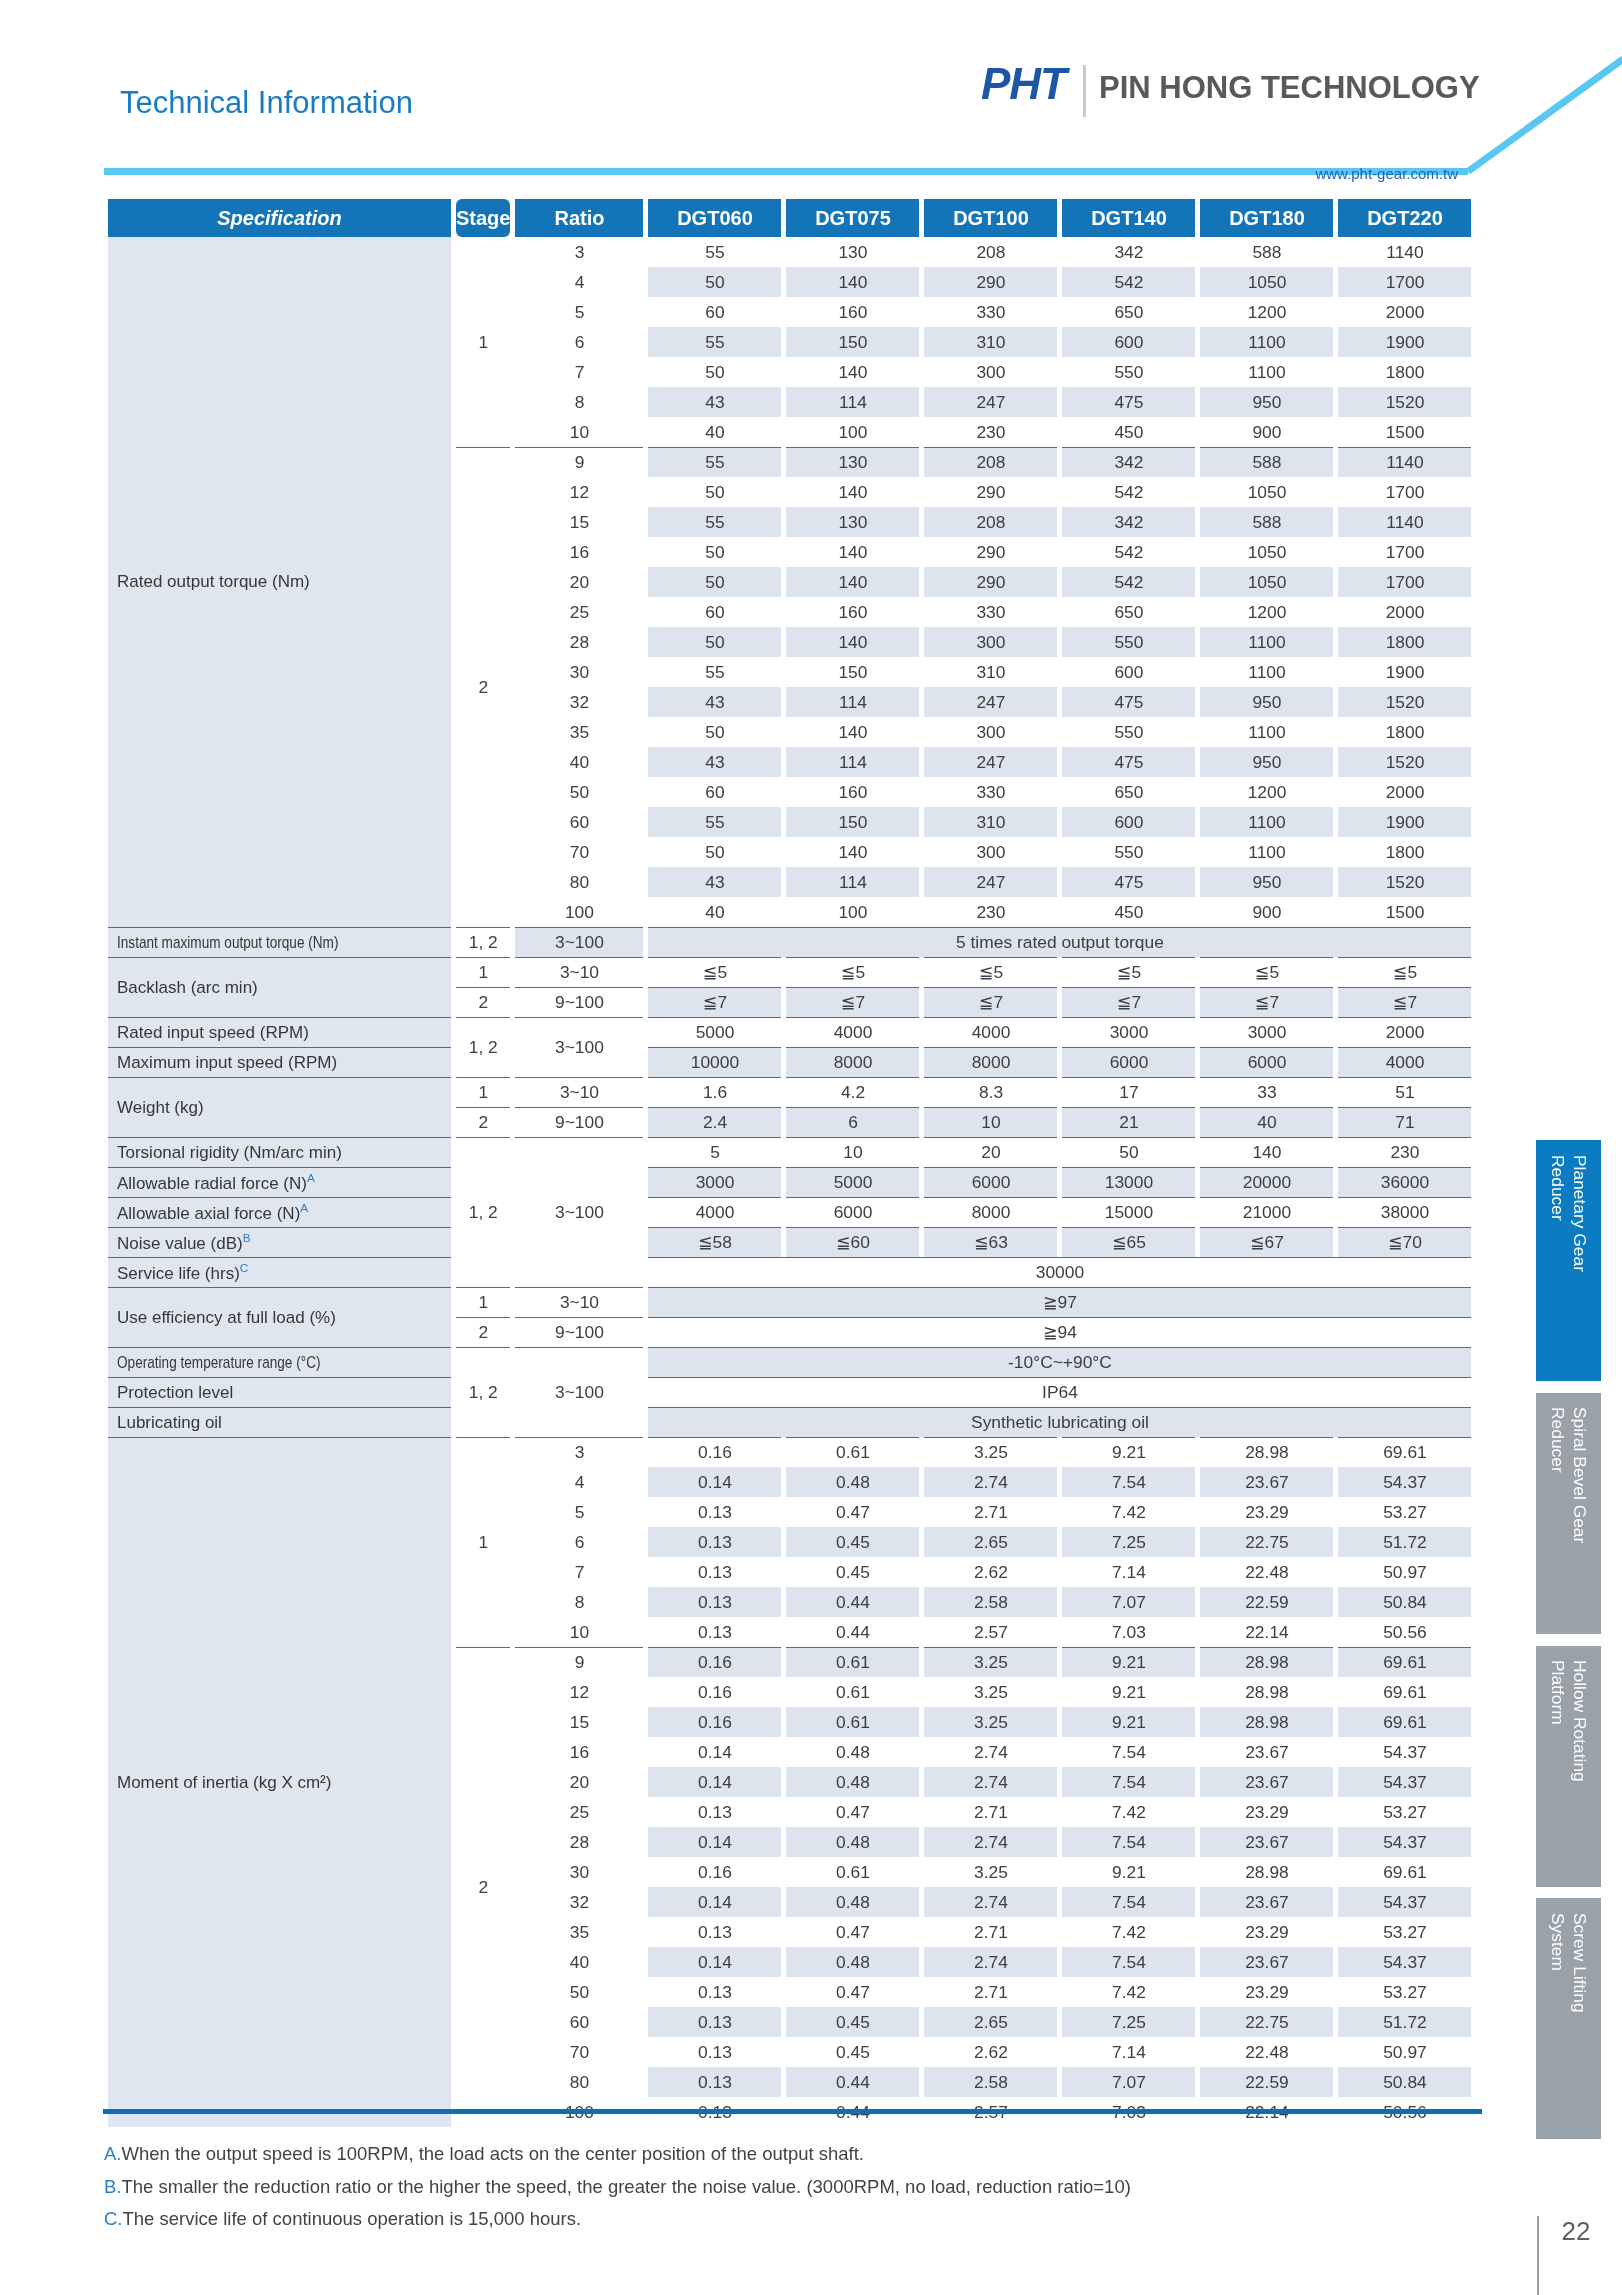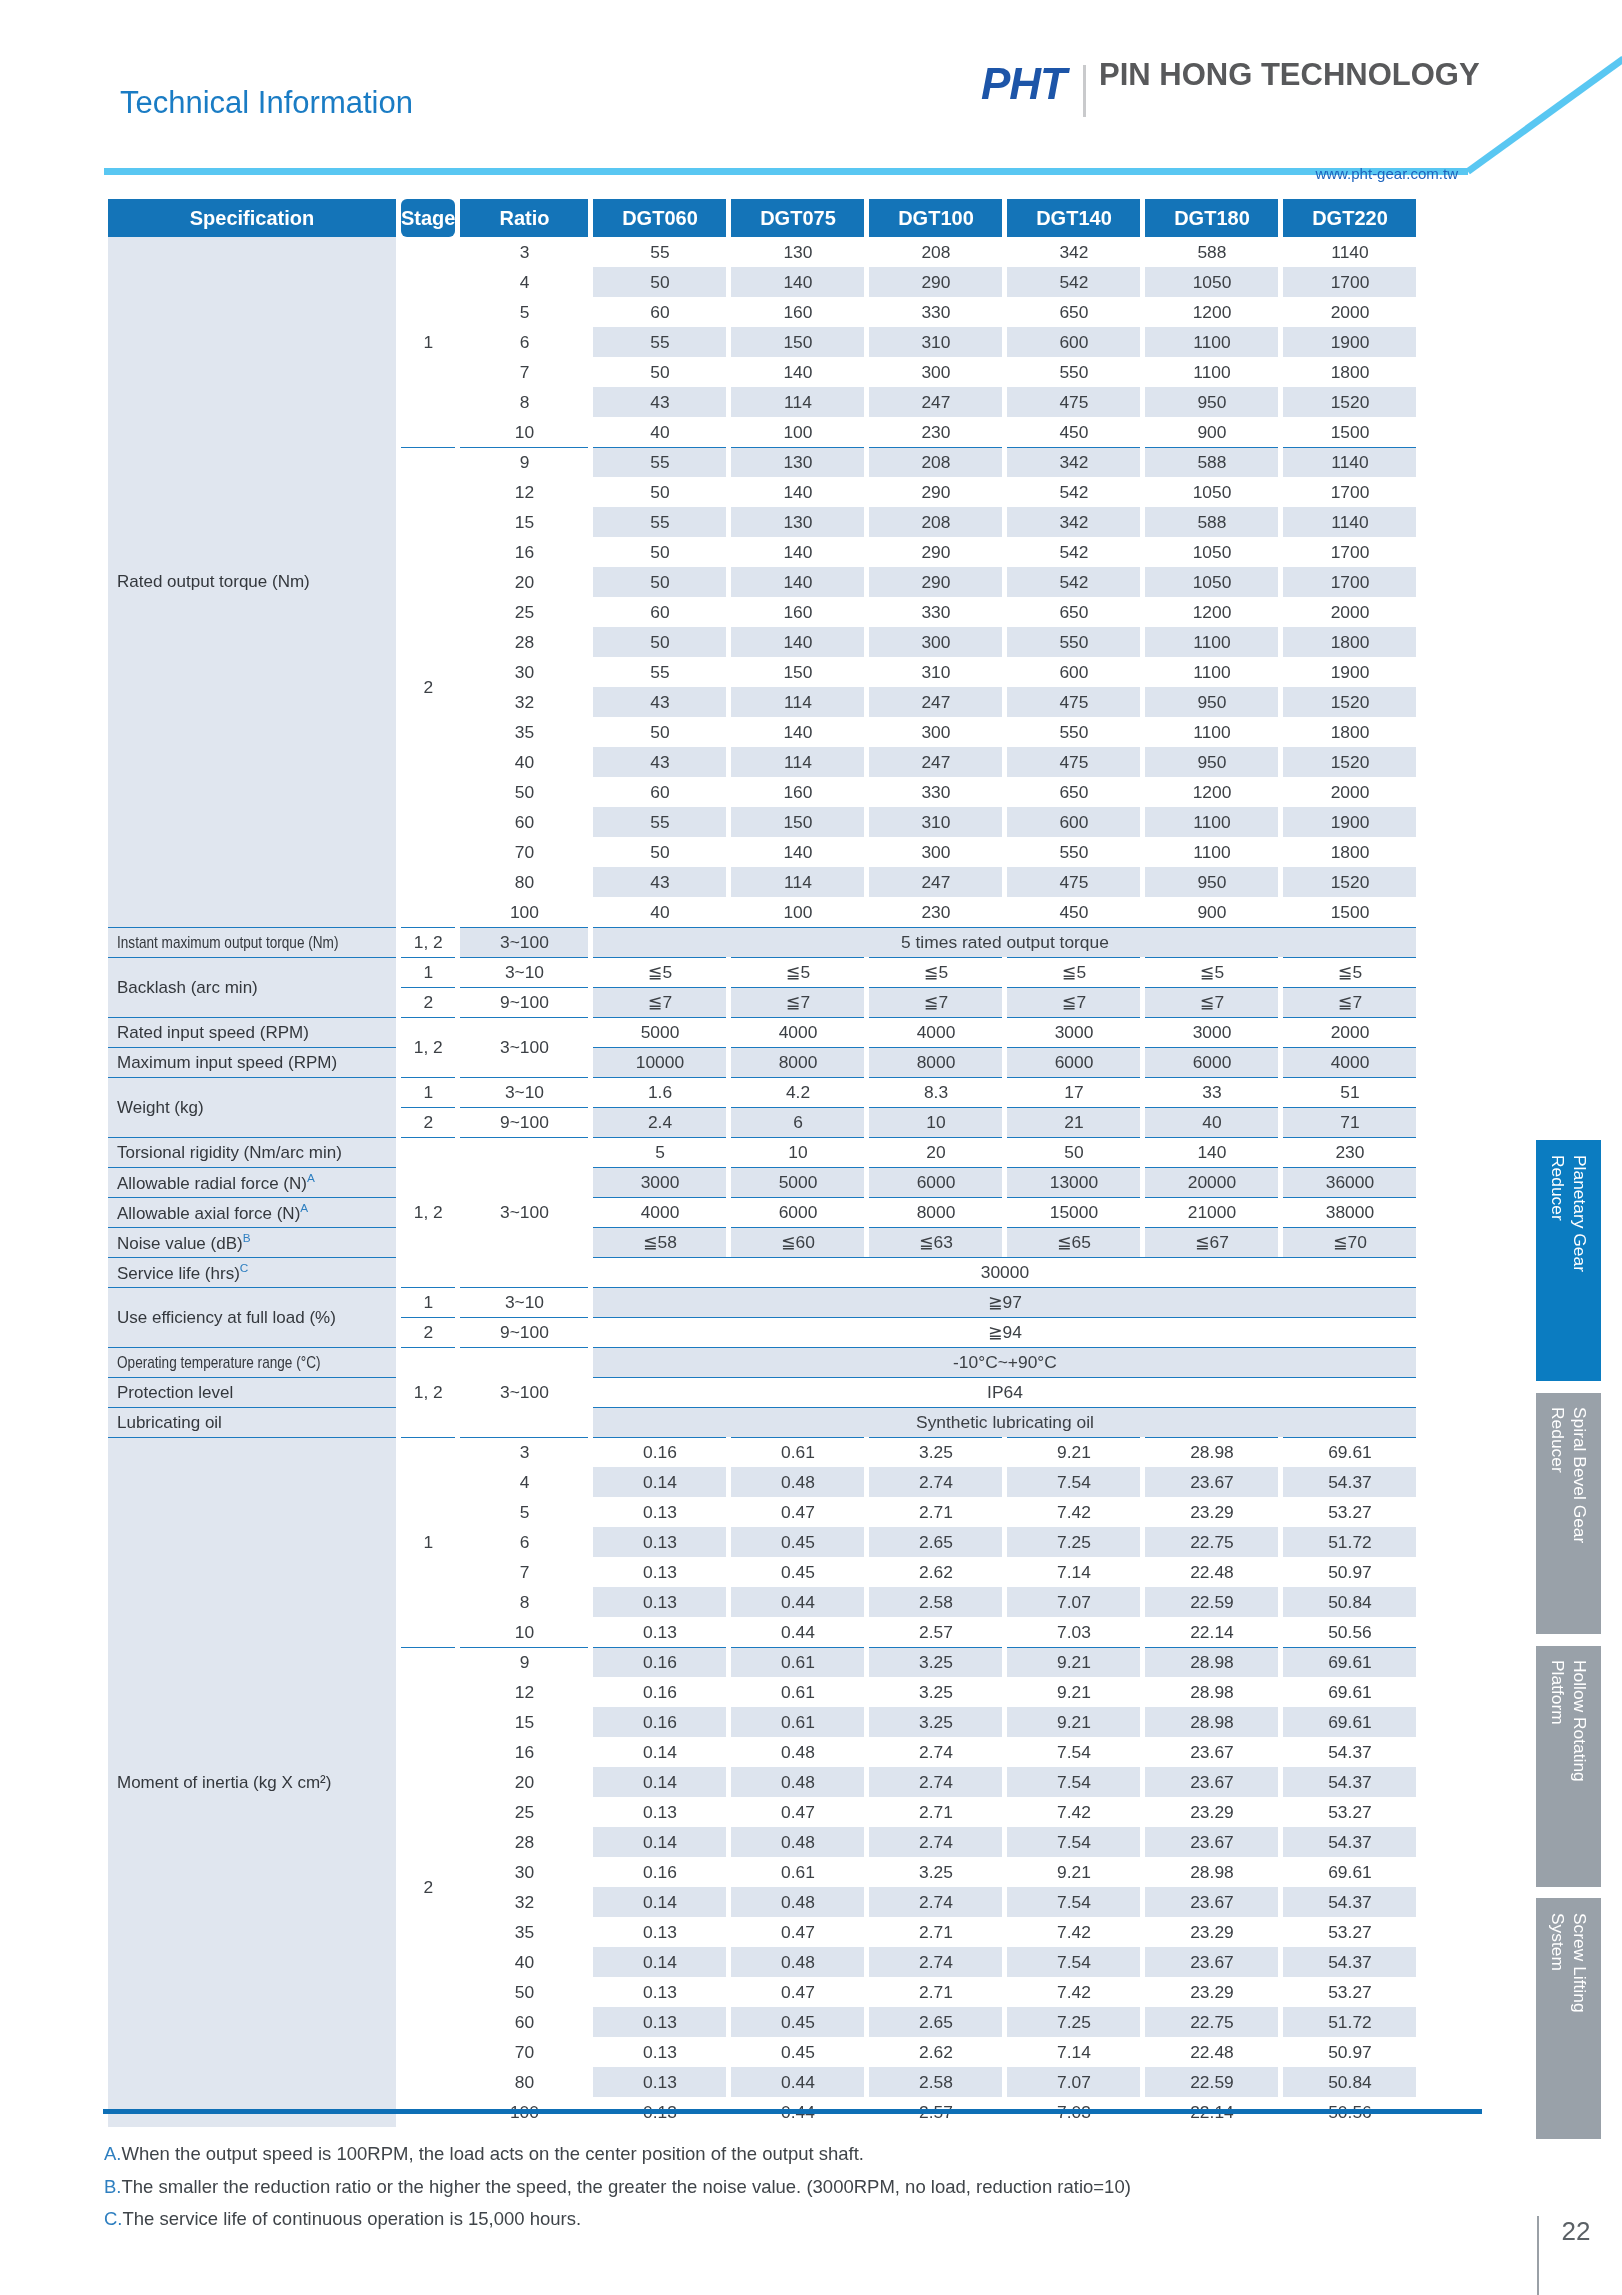--- a/index.html
+++ b/index.html
@@ -20,37 +20,37 @@
     position:absolute;left:1468px;top:168px;width:192px;height:7.3px;background:#59c7f2;
     transform-origin:0 50%;transform:rotate(-35.9deg);
   }
   .logo-wrap{position:absolute;left:981px;top:56px;width:482px;height:73px;}
   .logo-pht{
     position:absolute;left:0;top:3.4px;font-size:44px;font-weight:800;font-style:italic;
     color:#1d55a8;letter-spacing:-1.1px;
   }
   .logo-divider{position:absolute;left:102px;top:9px;width:2.8px;height:52px;background:#c9cacc;}
   .logo-company{
-    position:absolute;left:118px;top:1px;font-size:31px;font-weight:700;color:#58595b;
+    position:absolute;left:118px;top:14px;font-size:31px;font-weight:700;color:#58595b;
     letter-spacing:0px;white-space:nowrap;
   }
   .logo-url{
     position:absolute;left:219px;top:109px;width:258px;text-align:right;
     font-size:15px;font-weight:500;color:#1c63bd;white-space:nowrap;
   }
   
   table.spec-table{
     position:absolute;left:103px;top:199px;
     border-collapse:separate;border-spacing:5.6px 0;table-layout:fixed;
   }
   .spec-table th{
     background:#1474b8;color:#ffffff;font-size:20px;font-weight:700;
     height:38px;text-align:center;padding:0;box-sizing:border-box;
   }
-  .spec-table th.c0{width:288px;}
+  .spec-table th.c0{width:343px;font-style:italic;}
   .spec-table th.c1{width:52px;border-radius:6px;}
   .spec-table th.c2{width:128px;}
   .spec-table th.c3,.spec-table th.c4,.spec-table th.c5,
   .spec-table th.c6,.spec-table th.c7,.spec-table th.c8{width:133px;}
   .spec-table td{
     height:30px;box-sizing:border-box;padding:0;
     font-size:17.4px;text-align:center;vertical-align:middle;color:#3c4045;
     background:#ffffff;
   }
   .spec-table td.spec{

